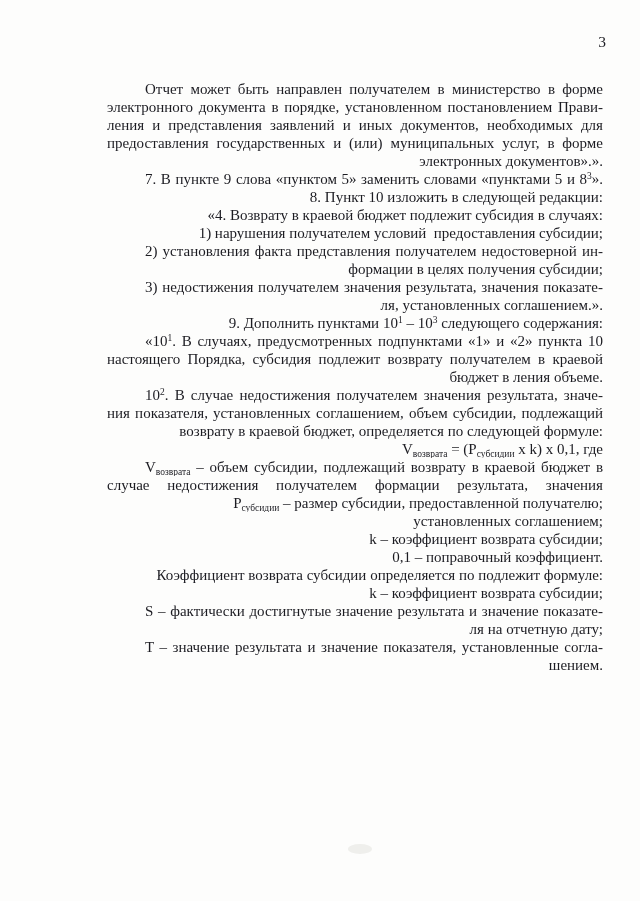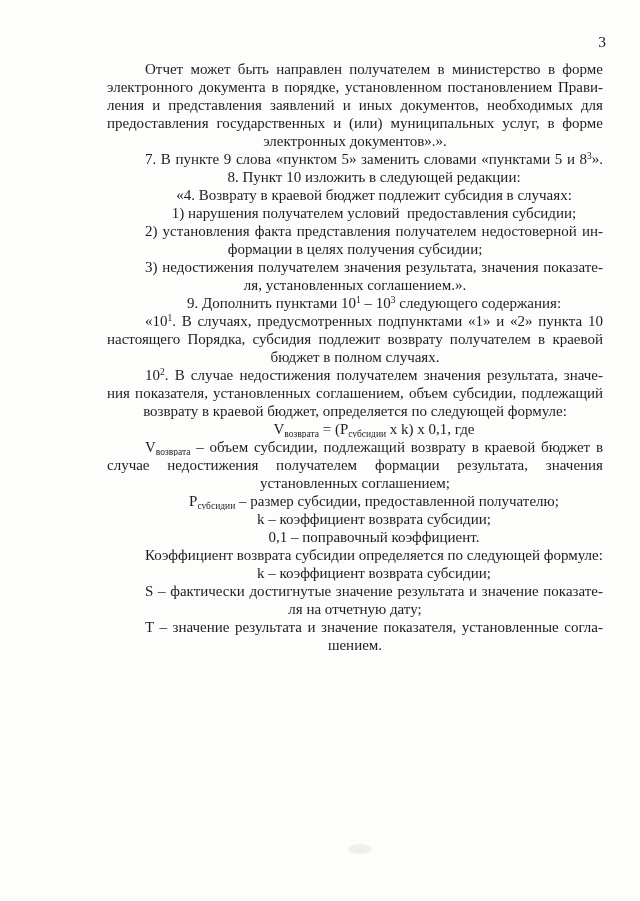--- a/index.html
+++ b/index.html
@@ -16,29 +16,29 @@
     overflow: hidden;
   }
   .page-number {
     position: absolute;
     top: 33px; left: 586px; width: 32px;
     text-align: center;
     font-size: 15.5px;
   }
   .doc-body {
     position: absolute;
-    top: 60px; left: 107px; width: 496px;
+    top: 80px; left: 107px; width: 496px;
   }
   .block { }
   .block:first-child { margin-top: 0; }
   .line {
     height: 18px;
     line-height: 18px;
     overflow: hidden;
-    text-align: center;
+    text-align: right;
     white-space: normal;
   }
   .line.indent { text-indent: 38px; }
   .line.just {
     text-align: justify;
     text-align-last: justify;
     text-justify: inter-word;
   }
   sup, sub { font-size: 9.5px; line-height: 0; letter-spacing: 0; }
   sup { vertical-align: 5px; }
@@ -73,36 +73,36 @@
         <div class="line indent">1) нарушения получателем условий &nbsp;предоставления субсидии;</div>
         <div class="line indent just">2) установления факта представления получателем недостоверной ин-</div>
         <div class="line">формации в целях получения субсидии;</div>
         <div class="line indent just">3) недостижения получателем значения результата, значения показате-</div>
         <div class="line">ля, установленных соглашением.».</div>
       </div>
       <div class="block">
         <div class="line indent">9. Дополнить пунктами 10<sup>1</sup> – 10<sup>3</sup> следующего содержания:</div>
         <div class="line indent just">«10<sup>1</sup>. В случаях, предусмотренных подпунктами «1» и «2» пункта 10</div>
         <div class="line just">настоящего Порядка, субсидия подлежит возврату получателем в краевой</div>
-        <div class="line">бюджет в полном случаях.</div>
+        <div class="line">бюджет в ления объеме.</div>
         <div class="line indent just">10<sup>2</sup>. В случае недостижения получателем значения результата, значе-</div>
         <div class="line just">ния показателя, установленных соглашением, объем субсидии, подлежащий</div>
         <div class="line">возврату в краевой бюджет, определяется по следующей формуле:</div>
       </div>
       <div class="block">
         <div class="line indent">V<sub>возврата</sub> = (P<sub>субсидии</sub> x k) x 0,1, где</div>
       </div>
       <div class="block">
         <div class="line indent just">V<sub>возврата</sub> – объем субсидии, подлежащий возврату в краевой бюджет в</div>
         <div class="line just">случае недостижения получателем формации результата, значения показателя,</div>
+        <div class="line indent">P<sub>субсидии</sub> – размер субсидии, предоставленной получателю;</div>
         <div class="line">установленных соглашением;</div>
-        <div class="line indent">P<sub>субсидии</sub> – размер субсидии, предоставленной получателю;</div>
         <div class="line indent">k – коэффициент возврата субсидии;</div>
         <div class="line indent">0,1 – поправочный коэффициент.</div>
-        <div class="line indent">Коэффициент возврата субсидии определяется по следующей формуле:</div>
+        <div class="line indent">Коэффициент возврата субсидии определяется по подлежит формуле:</div>
       </div>
       <div class="block">
         <div class="line indent">k – коэффициент возврата субсидии;</div>
         <div class="line indent just">S – фактически достигнутые значение результата и значение показате-</div>
         <div class="line">ля на отчетную дату;</div>
         <div class="line indent just">T – значение результата и значение показателя, установленные согла-</div>
         <div class="line">шением.</div>
       </div>
     </div>
   <div class="smudge"></div>

